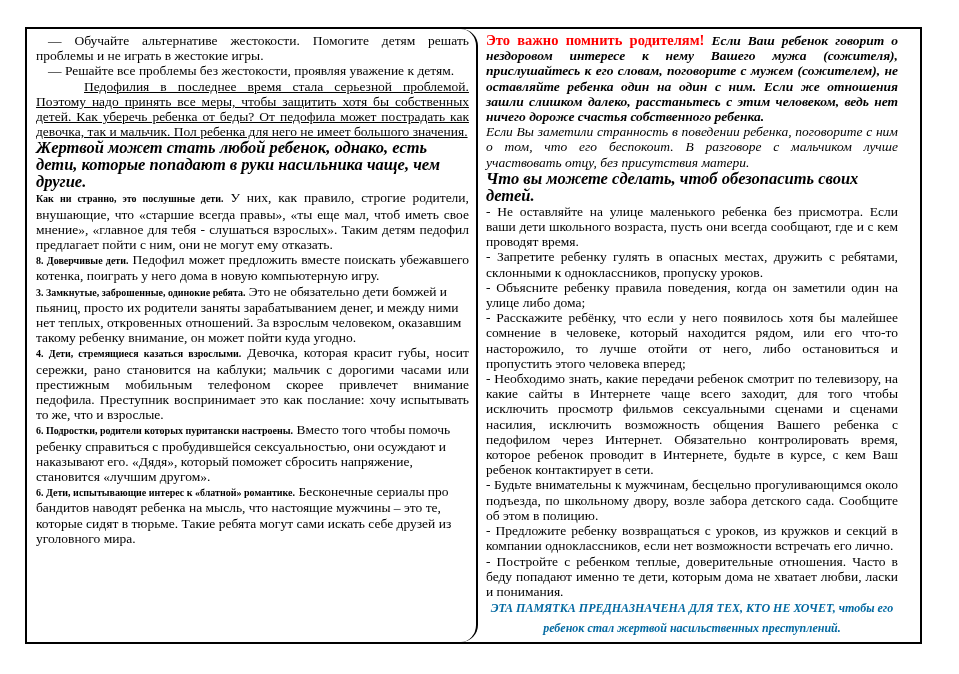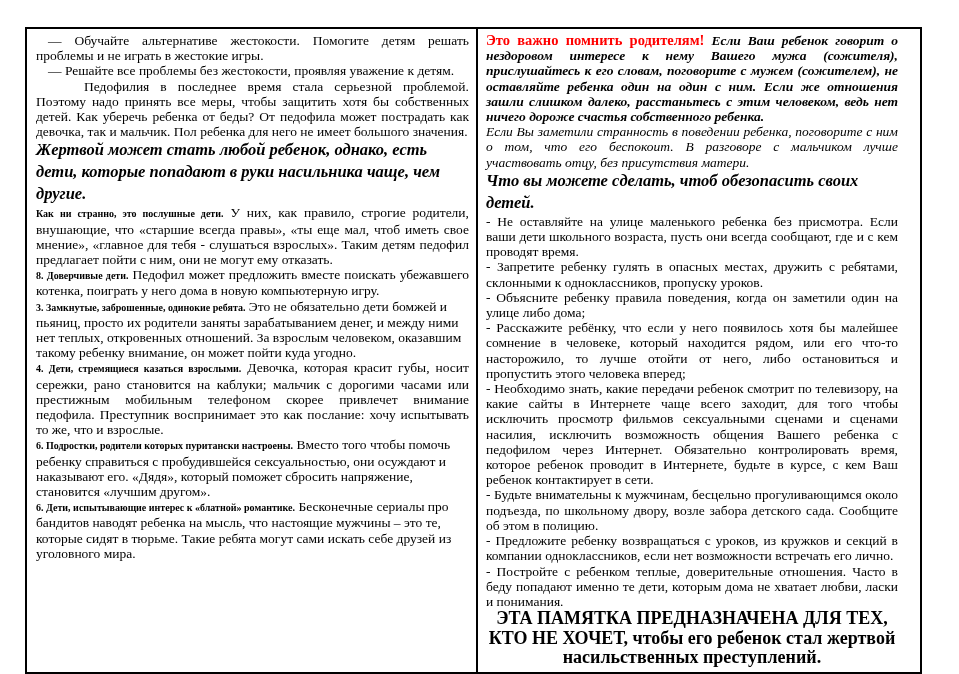--- a/index.html
+++ b/index.html
@@ -25,61 +25,63 @@
   }
   .col {
     box-sizing: border-box;
     font-size: 13.5px;
     line-height: 15.2px;
   }
   .left-col {
     width: 452px;
     border-right: 2px solid #000000;
     padding: 4px 7px 4px 9px;
+    border-radius: 17px;
   }
   .right-col {
     width: 443px;
     padding: 4px 22px 4px 8px;
   }
   p.para { margin: 0; }
   .justify { text-align: justify; }
   .left-align { text-align: left; }
   .center { text-align: center; }
   .dash-indent { text-indent: 12px; }
-  .first-indent { text-indent: 48px; }
+  .first-indent { text-indent: 48px; text-decoration: underline; }
   .lead {
     font-weight: bold;
     font-size: 10px;
   }
   .h-bold-italic {
     font-weight: bold;
     font-style: italic;
     font-size: 16.5px;
-    line-height: 22px;
+    line-height: 17px;
     margin: 0;
   }
   .red-lead {
     color: #ff0000;
     font-weight: bold;
     font-style: normal;
     font-size: 14.5px;
   }
   .alert-body {
     font-weight: bold;
     font-style: italic;
   }
   .italic-note {
     font-style: italic;
   }
   .footer-red {
-    color: #000000;
+    color: #0369a1;
     font-weight: bold;
-    font-size: 18px;
+    font-size: 12px;
     line-height: 19.5px;
     margin-top: 2px;
+    font-style: italic;
   }
 </style>
 </head>
 <body>
 
 <div class="sheet">
 
   <div class="col left-col">
     <p class="para justify dash-indent">— Обучайте альтернативе жестокости. Помогите детям решать проблемы и не играть в жестокие игры.</p>
     <p class="para left-align dash-indent">— Решайте все проблемы без жестокости, проявляя уважение к детям.</p>

